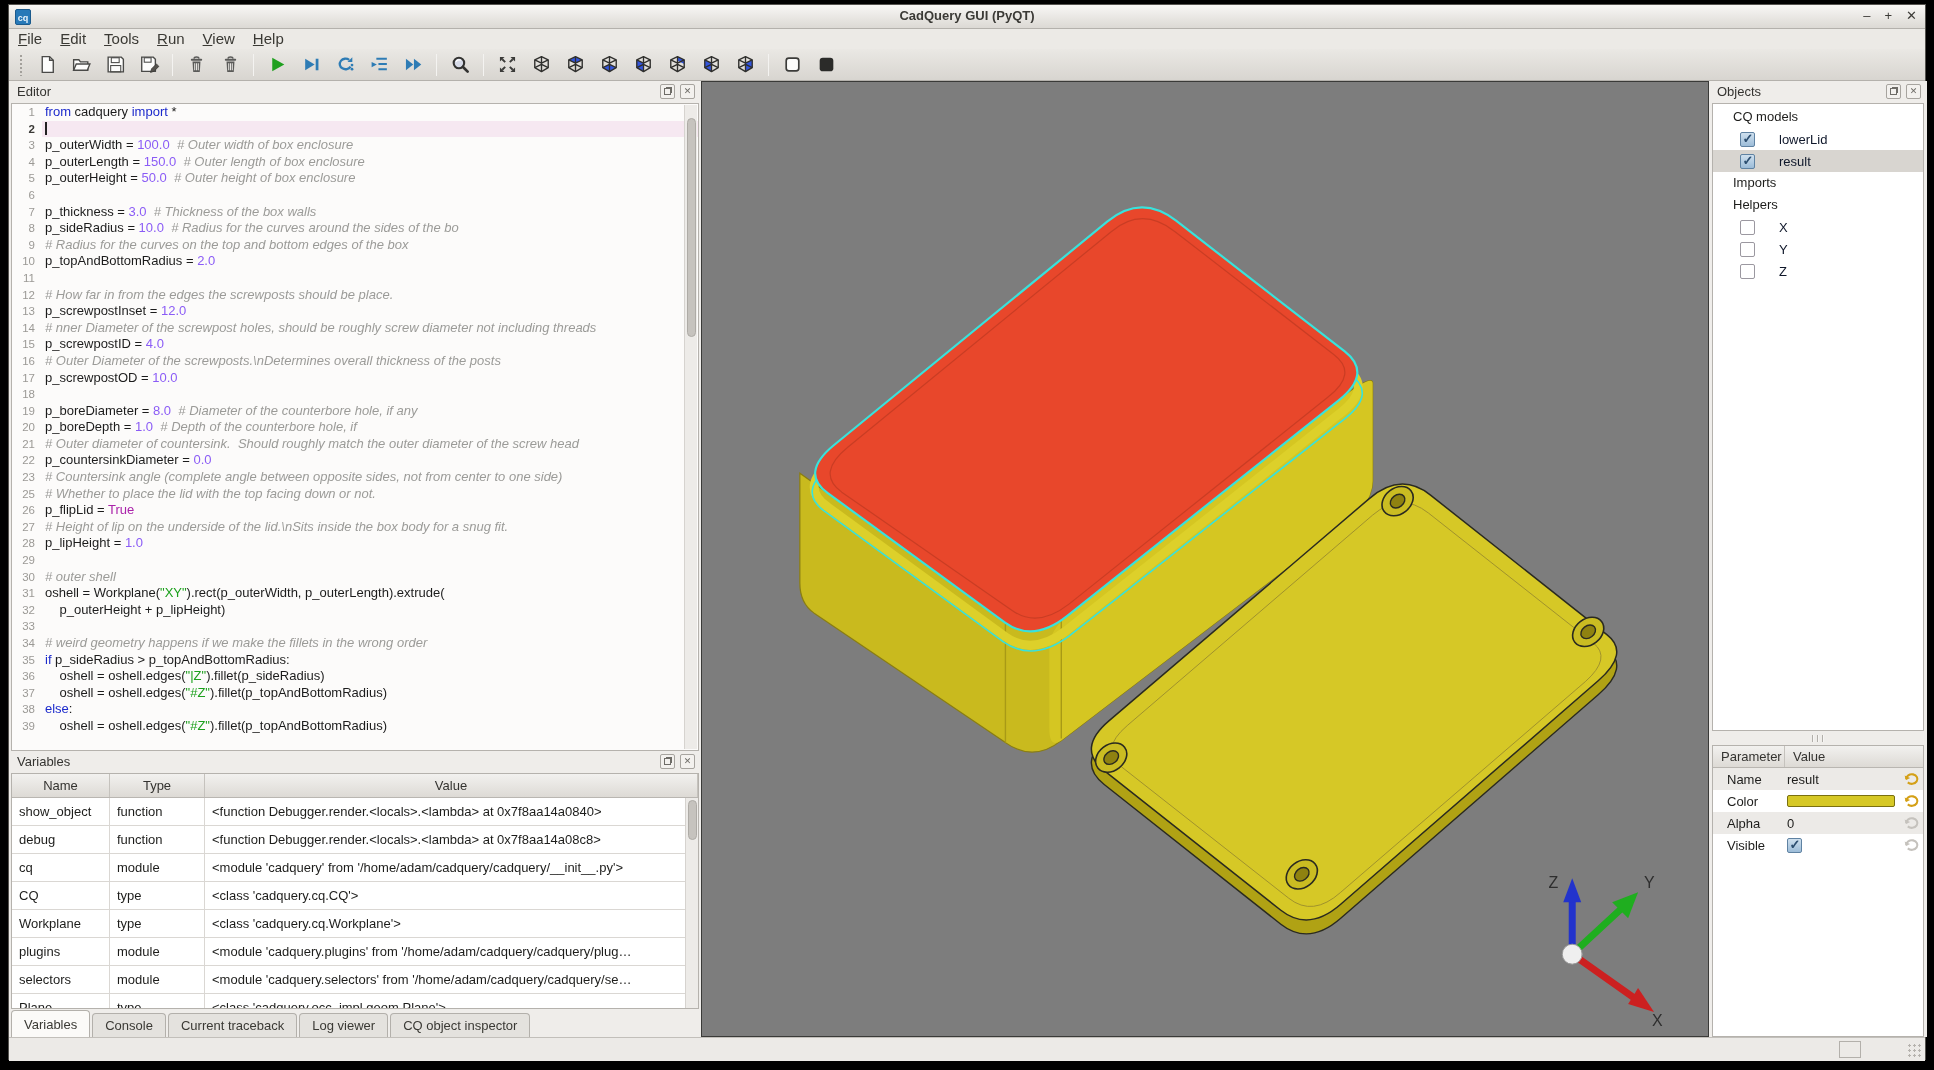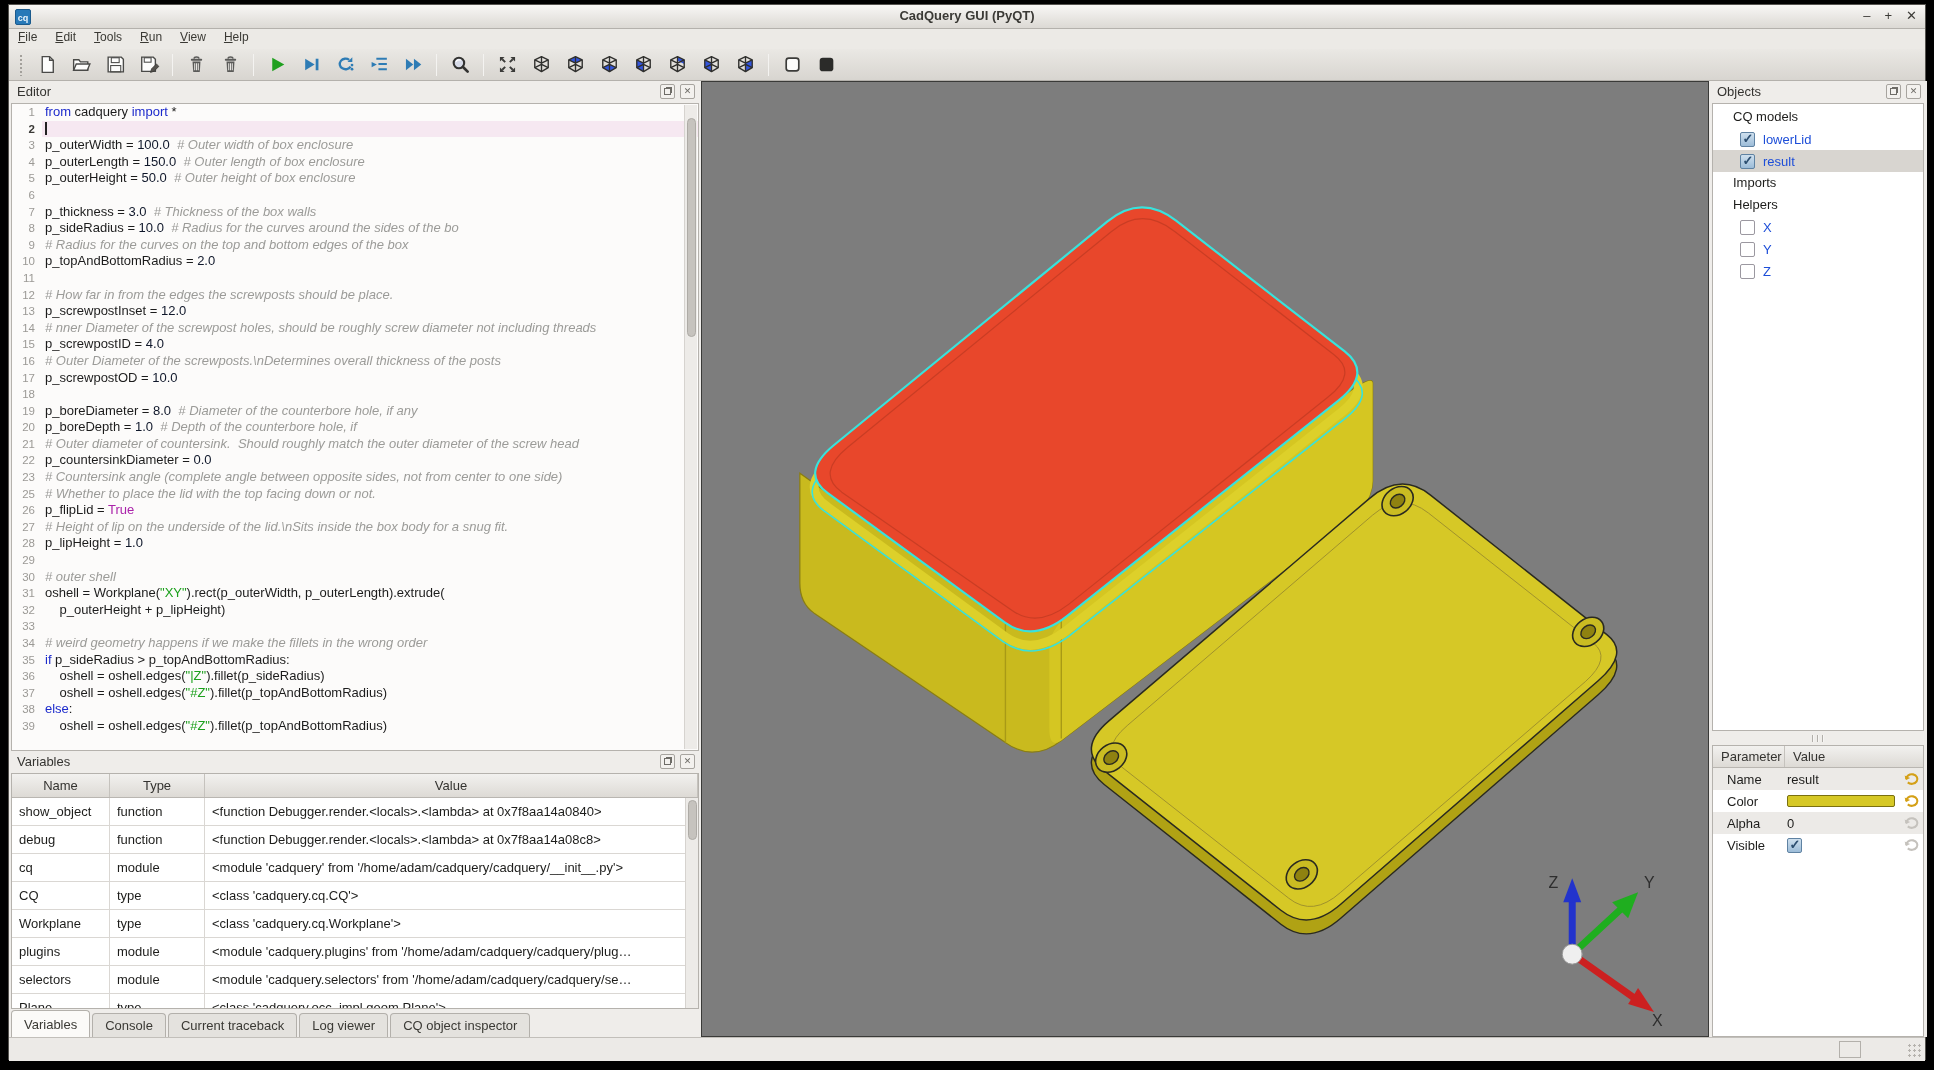--- a/index.html
+++ b/index.html
@@ -10,21 +10,21 @@
   
   #titlebar{position:absolute;left:0;top:0;width:100%;height:24px;
     background:linear-gradient(#f8f7f5,#dcd9d4);border-bottom:1px solid #b4b1ac;}
   #titlebar .title{position:absolute;left:0;right:0;top:3px;text-align:center;font-size:13px;
     font-weight:bold;color:#3b3a36;}
   #logo{position:absolute;left:6px;top:4px;width:16px;height:16px;background:#2779b8;color:#eaf4fb;
     font-size:9px;font-weight:bold;text-align:center;line-height:16px;border-radius:2px;border:1px solid #1b5a8c;}
   .winbtns{position:absolute;right:8px;top:3px;display:flex;gap:14px;font-size:13px;color:#3b3a36;}
   .winbtns span{cursor:default;}
   
-  #menubar{position:absolute;left:0;top:24px;width:100%;height:20px;background:#eceae6;font-size:12px;color:#3a3934;}
+  #menubar{position:absolute;left:0;top:24px;width:100%;height:20px;background:#eceae6;font-size:15px;color:#3a3934;}
   .menu-item{display:inline-block;padding:1px 9px;height:20px;}
   
   #toolbar{position:absolute;left:0;top:44px;width:100%;height:32px;
     background:linear-gradient(#eae8e4,#d8d5d0);border-bottom:1px solid #b4b1ac;
     display:flex;align-items:center;padding-left:10px;}
   .tb-handle{width:5px;height:22px;margin-right:6px;
     background-image:radial-gradient(circle,#a3a09b 1px,transparent 1.2px);background-size:4px 4px;}
   .tb-btn{width:26px;height:26px;margin:0 4px;display:flex;align-items:center;justify-content:center;}
   .tb-btn svg{width:21px;height:21px;}
   .tb-sep{width:1px;height:22px;background:#bcb9b4;border-right:1px solid #f4f3f1;margin:0 6px;}
@@ -40,21 +40,21 @@
   #editor-panel{position:absolute;left:0;top:76px;width:692px;height:670px;}
   #editor-body{position:absolute;left:2px;right:2px;top:22px;bottom:0;background:#fcfbfa;
     border:1px solid #b5b2ad;overflow:hidden;}
   .cl{position:relative;height:16.6px;white-space:pre;font-size:13px;line-height:16.6px;display:flex;}
   .cl .num{flex:0 0 30px;text-align:right;padding-right:7px;color:#9b9995;font-size:11.5px;background:#fcfbfa;}
   .cl.active .num{color:#3a3936;font-weight:bold;}
   .cl .ctext{flex:1;padding-left:3px;}
   .cl.active .ctext{background:#f6e8f1;}
   .caret{display:inline-block;width:1.5px;height:13px;background:#222;vertical-align:-2px;}
   .c-kw{color:#1c2acc;}
-  .c-num{color:#0f172a;}
+  .c-num{color:#8b5cf6;}
   .c-str{color:#1ca01c;}
   .c-bool{color:#aa22aa;}
   .c-com{color:#9b9b98;font-style:italic;}
   .c-pl{color:#1c1c1c;}
   #ed-scroll{position:absolute;right:1px;top:1px;bottom:1px;width:13px;background:#edebe8;border-left:1px solid #d6d3cf;}
   #ed-thumb{position:absolute;left:1.5px;top:2%;width:9px;height:34%;background:#c6c3be;border-radius:5px;border:1px solid #aeaba6;}
   
   #variables-panel{position:absolute;left:0;top:746px;width:692px;height:258px;}
   #vtable-wrap{position:absolute;left:2px;right:2px;top:22px;bottom:0;background:#fff;
     border:1px solid #b5b2ad;overflow:hidden;}
@@ -76,21 +76,21 @@
   
   #viewport{position:absolute;left:692px;top:76px;width:1008px;height:956px;background:var(--vp-bg);
     border:1px solid #3a3a38;}
   #viewport svg{position:absolute;left:0;top:0;width:100%;height:100%;}
   
   #right-col{position:absolute;left:1700px;top:76px;width:218px;height:956px;background:#efedea;}
   #objects-panel{position:absolute;left:0;top:0;width:100%;height:650px;}
   #obj-tree{position:absolute;left:3px;right:3px;top:22px;bottom:0;background:#fff;border:1px solid #b5b2ad;
     padding-top:2px;overflow:hidden;}
   .tree-label{font-size:13px;color:#1d1d1b;padding:3px 0 3px 20px;height:22px;}
-  .tree-item{display:flex;align-items:center;gap:8px;height:22px;padding-left:27px;font-size:13px;color:#1d4ed8;}
+  .tree-item{display:flex;align-items:center;gap:24px;height:22px;padding-left:27px;font-size:13px;color:#0f172a;}
   .tree-item.selected{background:#d8d5d0;}
   .cb{width:15px;height:15px;border:1px solid #9b98a0;border-radius:2px;background:#fff;position:relative;flex:none;}
   .cb.checked{background:linear-gradient(#cfe0ee,#9cbcd8);border-color:#5f82a2;}
   .cb.checked:after{content:"✓";position:absolute;left:1.5px;top:-2px;font-size:13px;font-weight:bold;color:#2c4e70;}
   #vsplit{position:absolute;left:0;top:650px;width:100%;height:14px;display:flex;justify-content:center;align-items:center;gap:3px;}
   #vsplit i{width:2px;height:7px;background:#b2afaa;border-right:1px solid #f6f5f3;}
   
   #param-panel{position:absolute;left:0;top:664px;width:100%;bottom:0;}
   #param-body{position:absolute;left:3px;right:3px;top:0;bottom:0;background:#fff;border:1px solid #b5b2ad;}
   .phead{display:flex;height:22px;background:linear-gradient(#f2f1ef,#dddad5);border-bottom:1px solid #b9b6b1;}

